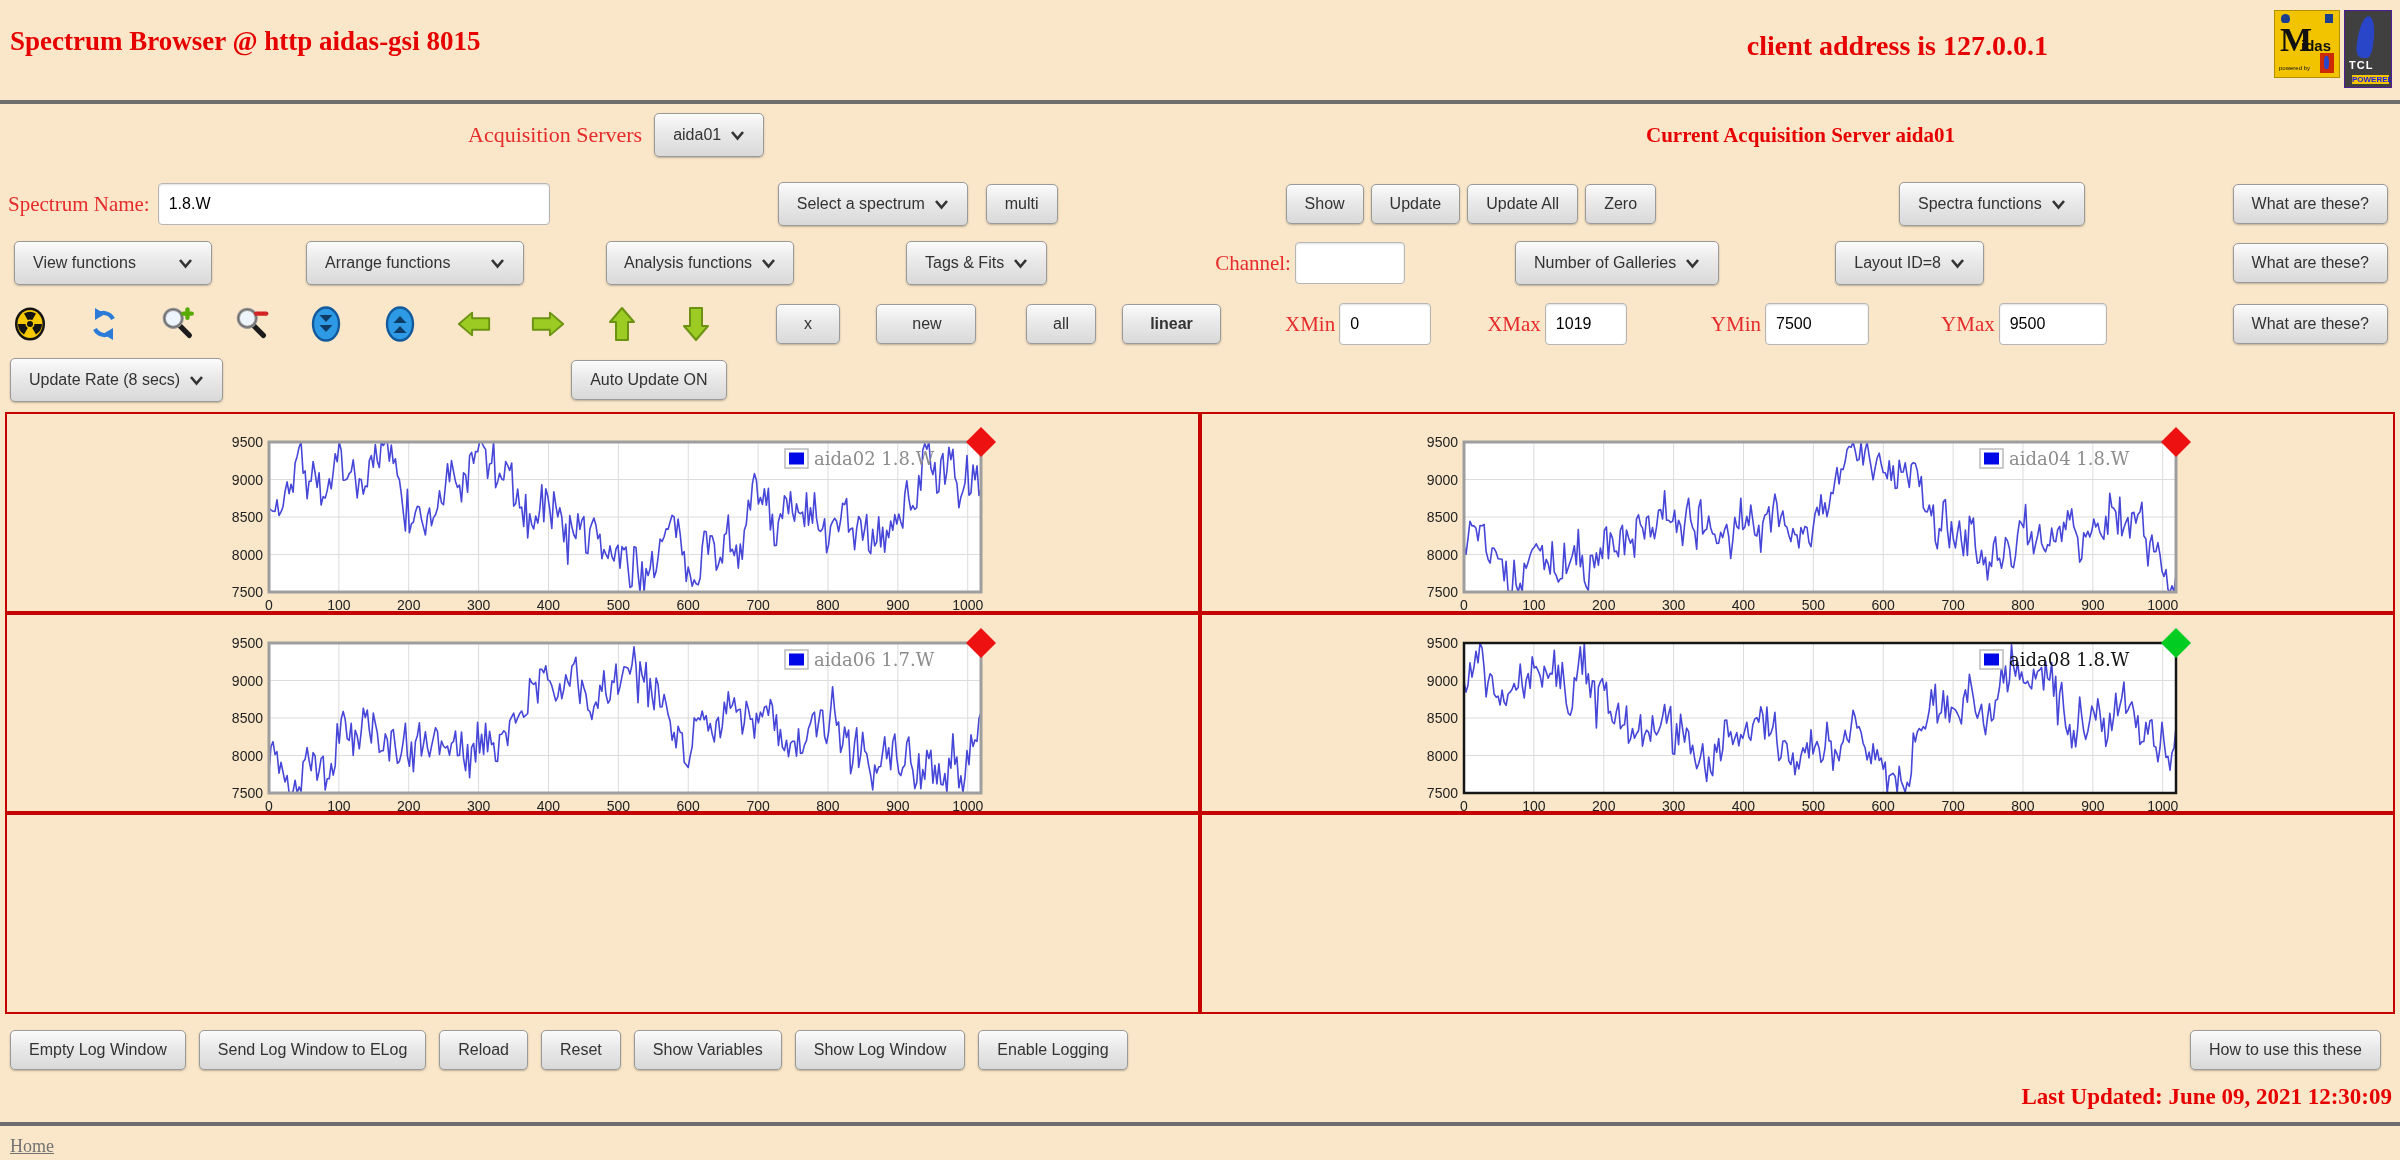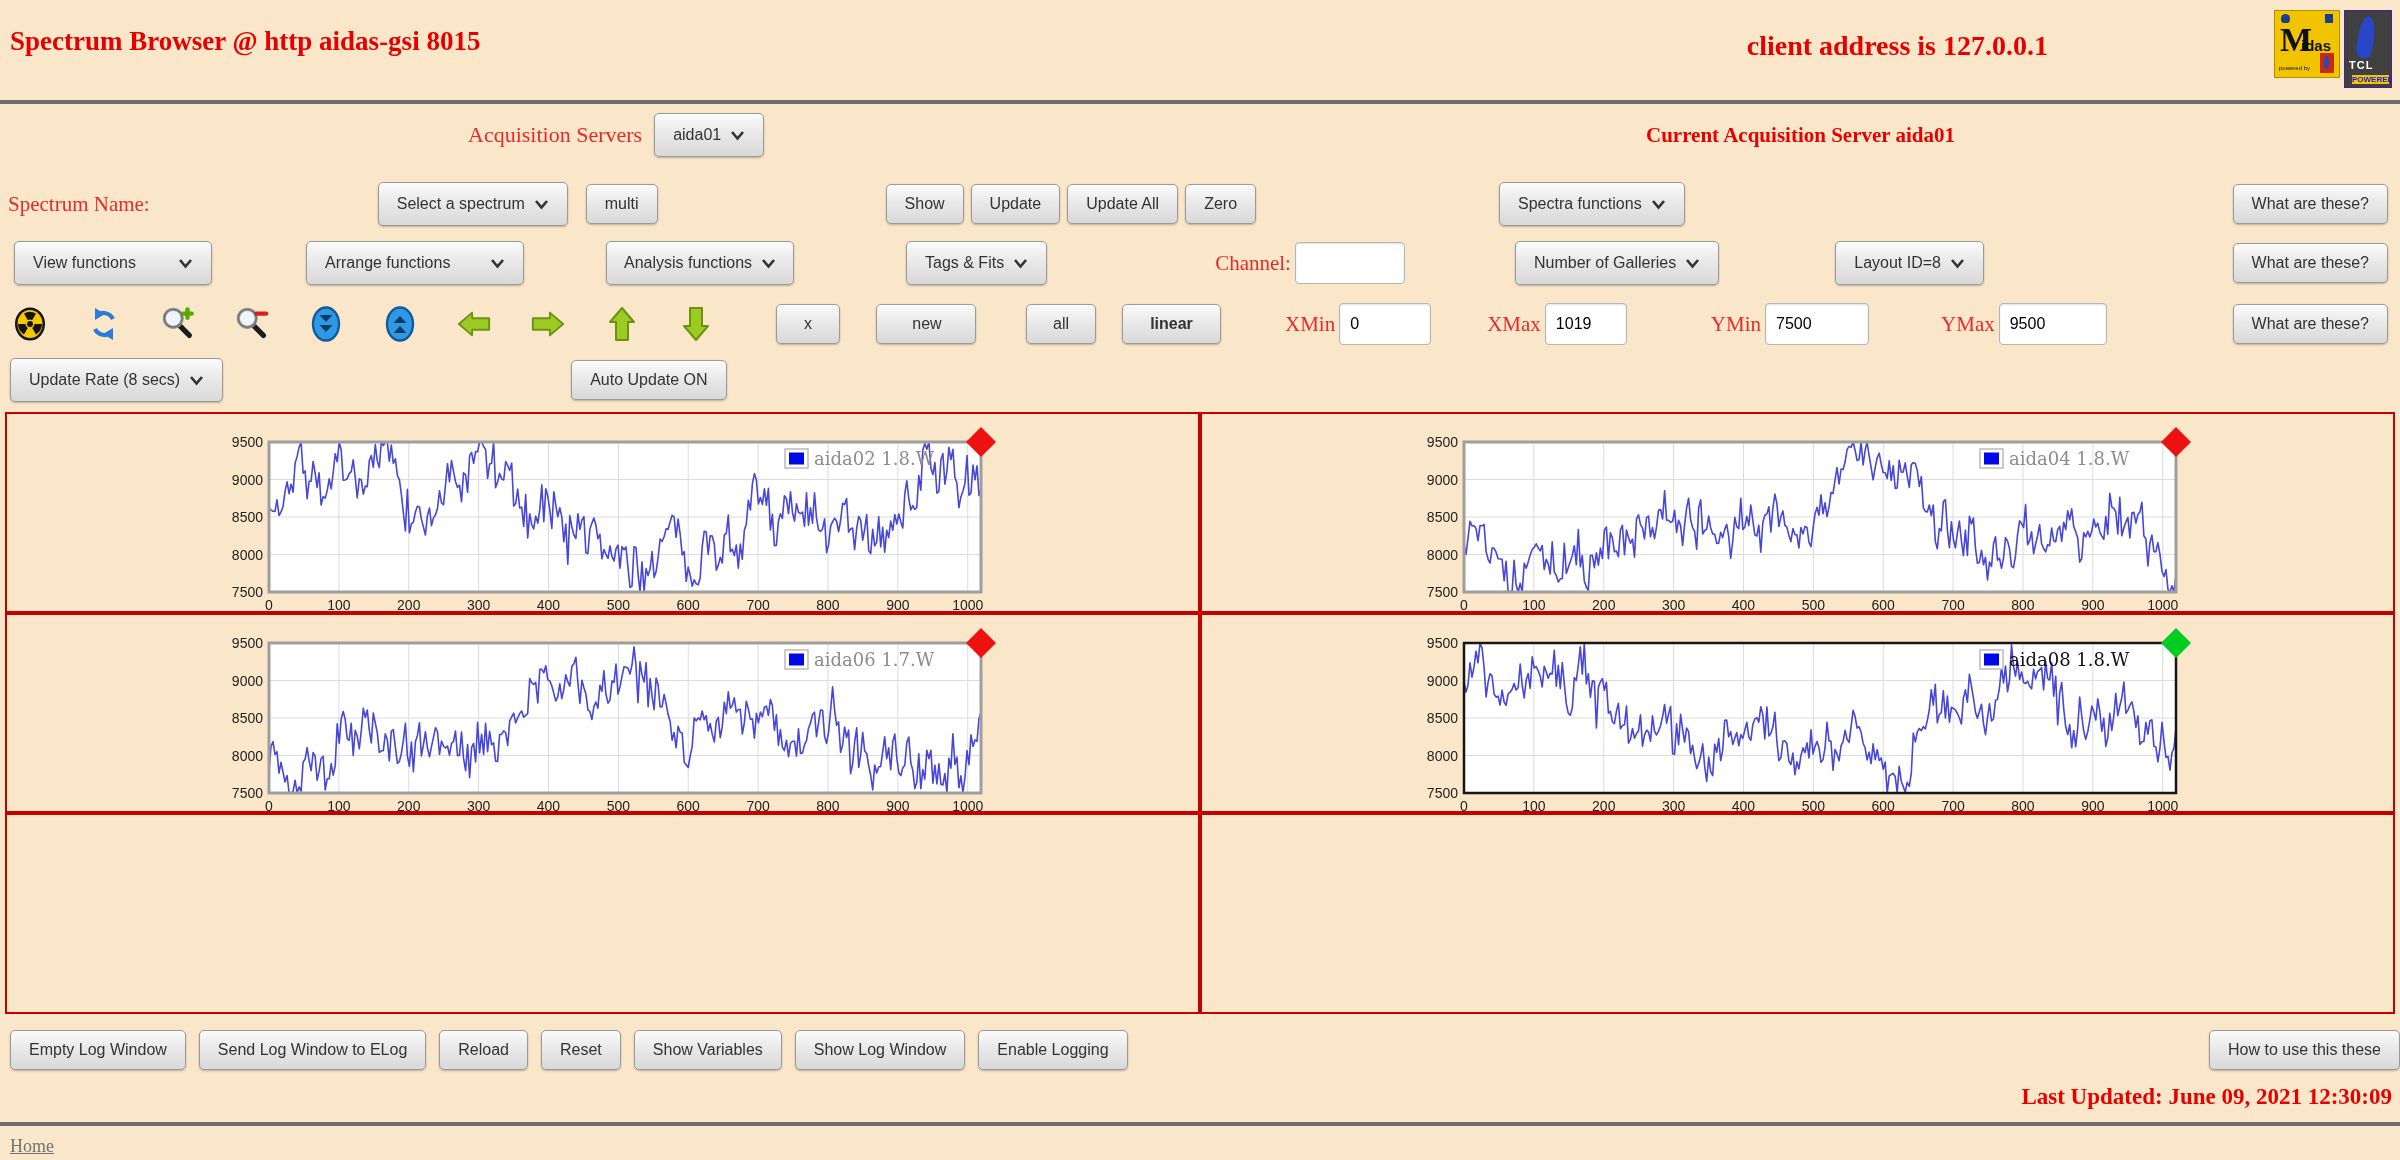--- a/index.html
+++ b/index.html
@@ -73,21 +73,21 @@
   .icon{width:36px;height:38px;display:inline-flex;align-items:center;justify-content:center;margin-right:38px;cursor:pointer;}
   .row-update{margin-top:6px;height:48px;padding:0 12px 0 10px;}
   
   .gallery{
     margin:8px 5px 0 5px;
     display:grid;grid-template-columns:1fr 1fr;grid-template-rows:201px 200px 201px;
   }
   .cell{border:2px solid #c40000;position:relative;}
   .chart{position:absolute;left:222px;top:10px;}
   
-  .row-footer{margin-top:16px;padding:0 0 0 10px;display:flex;align-items:center;gap:8px;}
+  .row-footer{margin-top:16px;padding:0 19px 0 10px;display:flex;align-items:center;gap:8px;}
   .row-footer .help{margin-left:auto;}
   .last-updated{
     text-align:right;margin:14px 8px 0 0;
     font-family:"Liberation Serif",serif;font-weight:bold;color:#e60000;font-size:23px;
   }
   .rule2{margin-top:12px;}
   .home{
     display:inline-block;margin:10px 0 0 10px;
     font-family:"Liberation Serif",serif;font-size:18px;color:#737373;text-decoration:underline;cursor:pointer;
   }
@@ -129,20 +129,21 @@
           <path d="M2 2 L7.5 8.5 L13 2" stroke="#333" stroke-width="2.6" fill="none"></path>
         </svg>
       </span>
   </div>
   <span class="rbold current">Current Acquisition Server aida01</span>
 </div>
 
 
 <div class="row row-spectrum">
   <span class="rlabel">Spectrum Name:</span>
+  <input class="tin" style="width: 392px; margin-left: 8px;" value="1.8.W">
   <div class="btn sel" style="margin-left:228px;">
     <span>Select a spectrum</span>
     <span class="chev">
         <svg width="15" height="11" viewBox="0 0 15 11">
           <path d="M2 2 L7.5 8.5 L13 2" stroke="#333" stroke-width="2.6" fill="none"></path>
         </svg>
       </span>
   </div>
   <button class="btn" style="margin-left:18px;">multi</button>
   <button class="btn" style="margin-left:228px;">Show</button>

